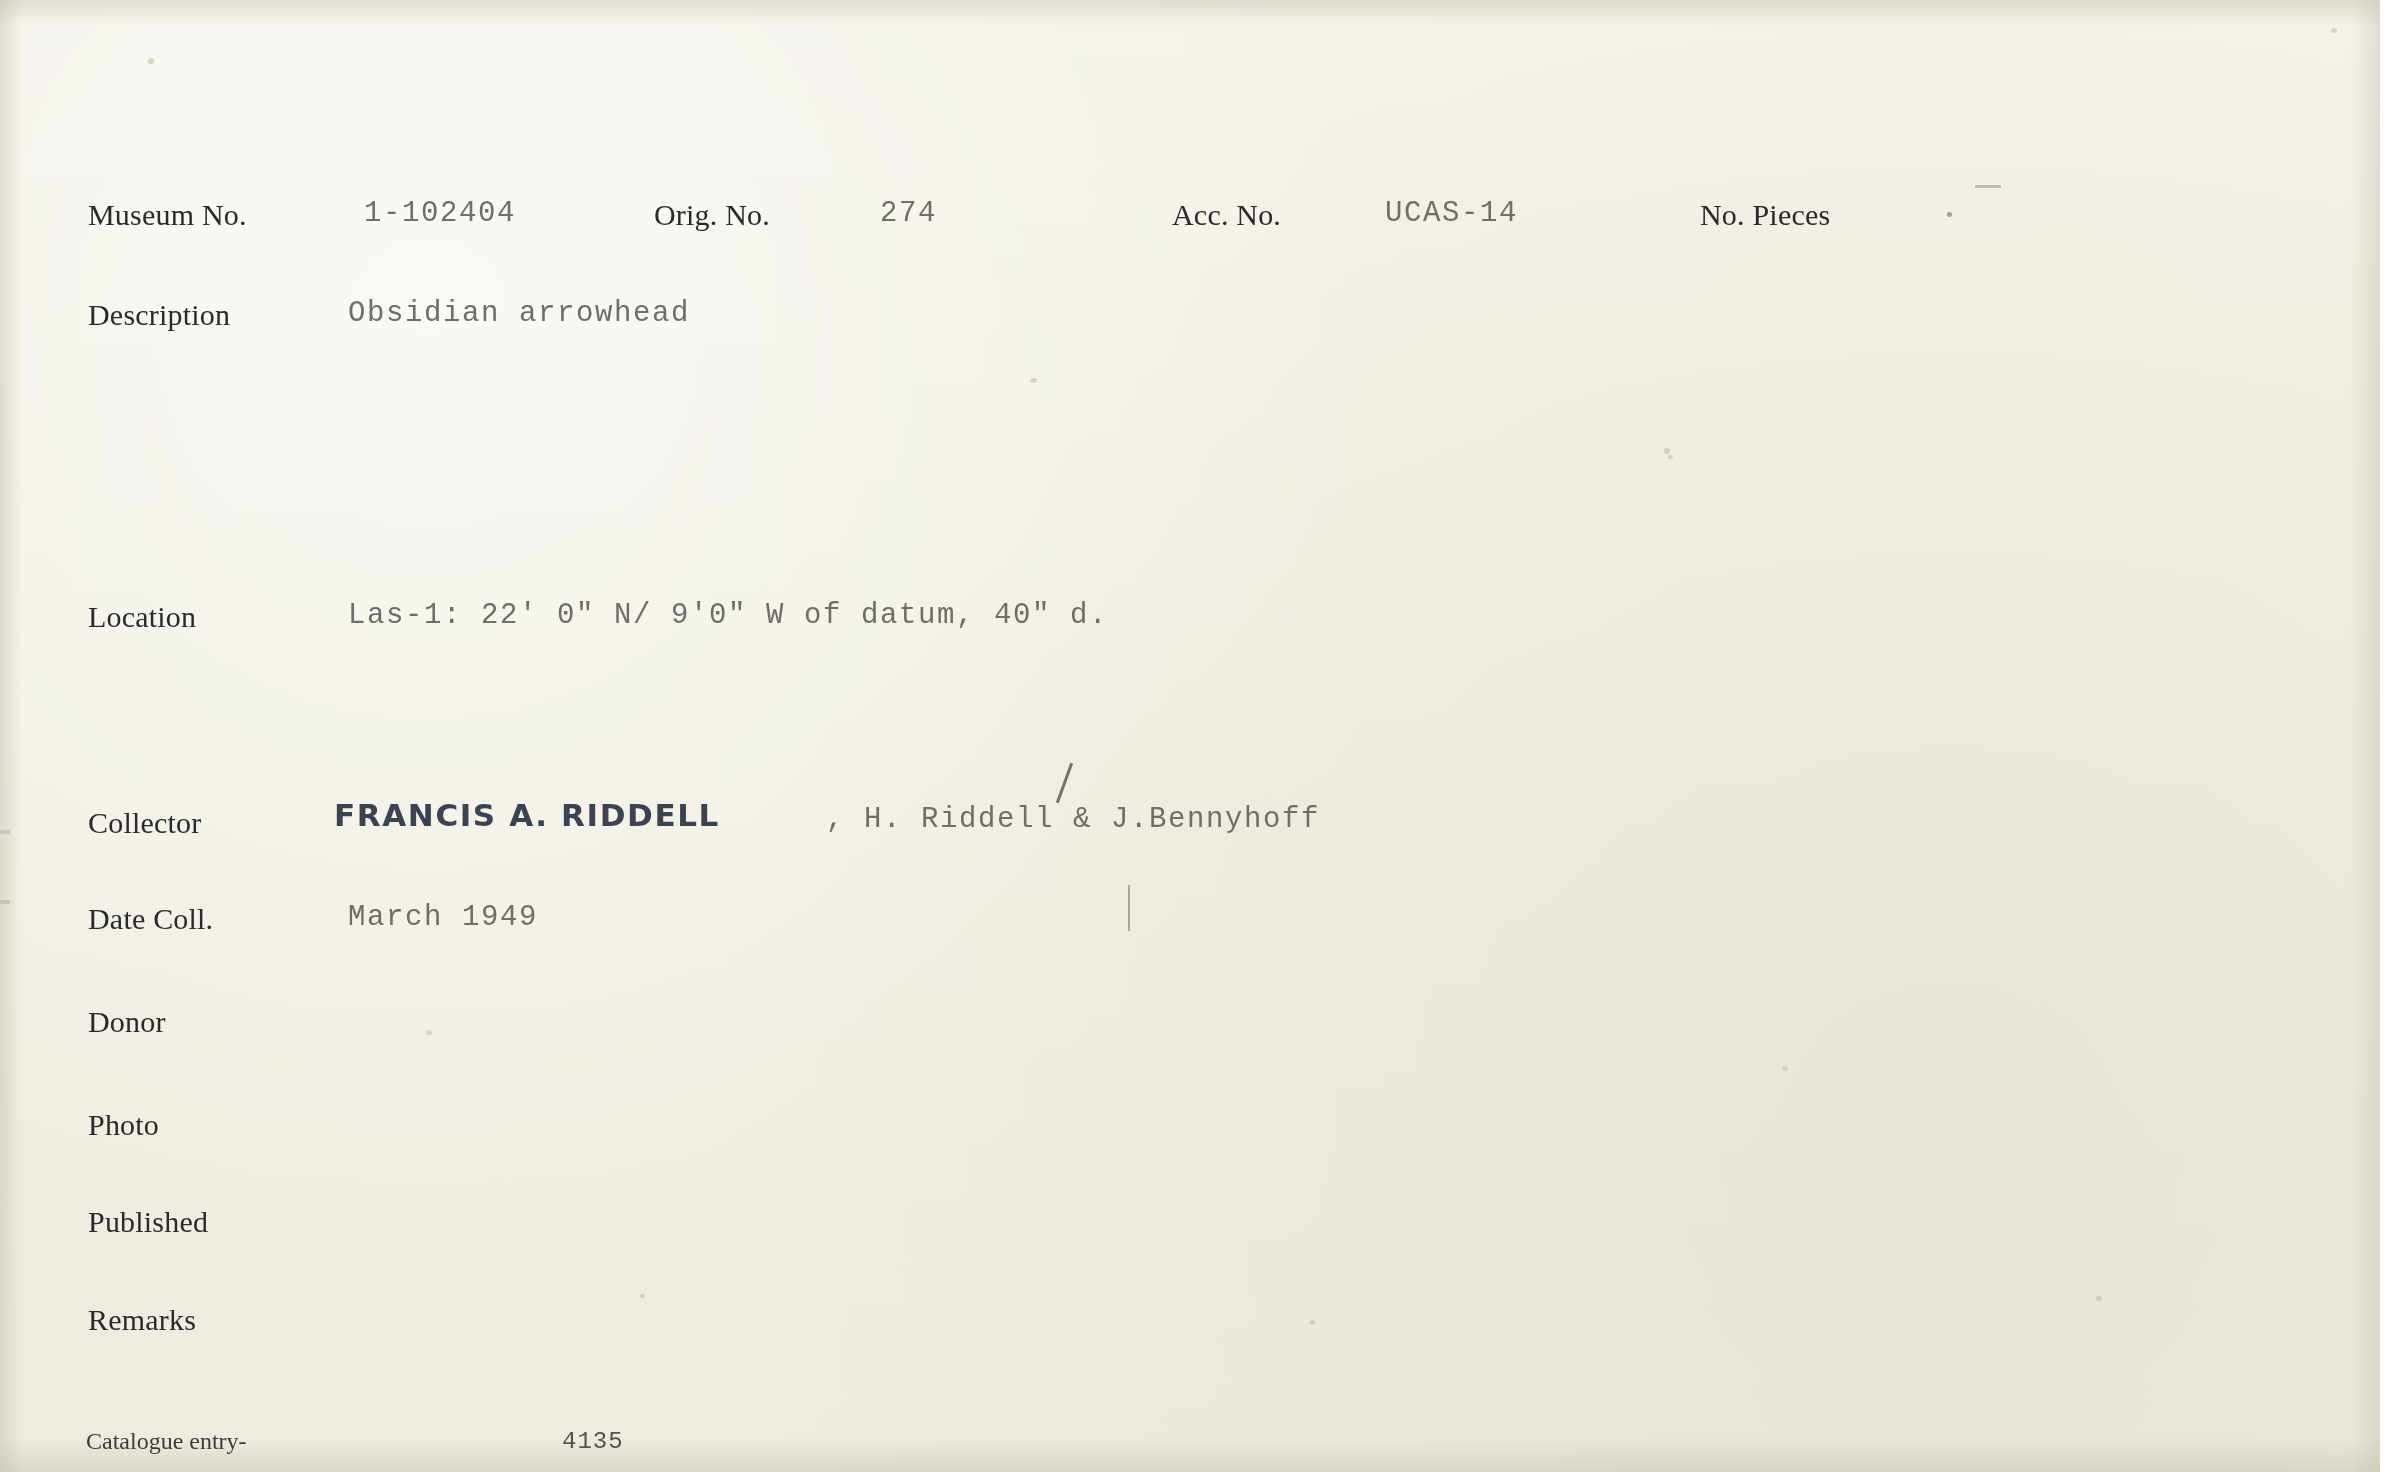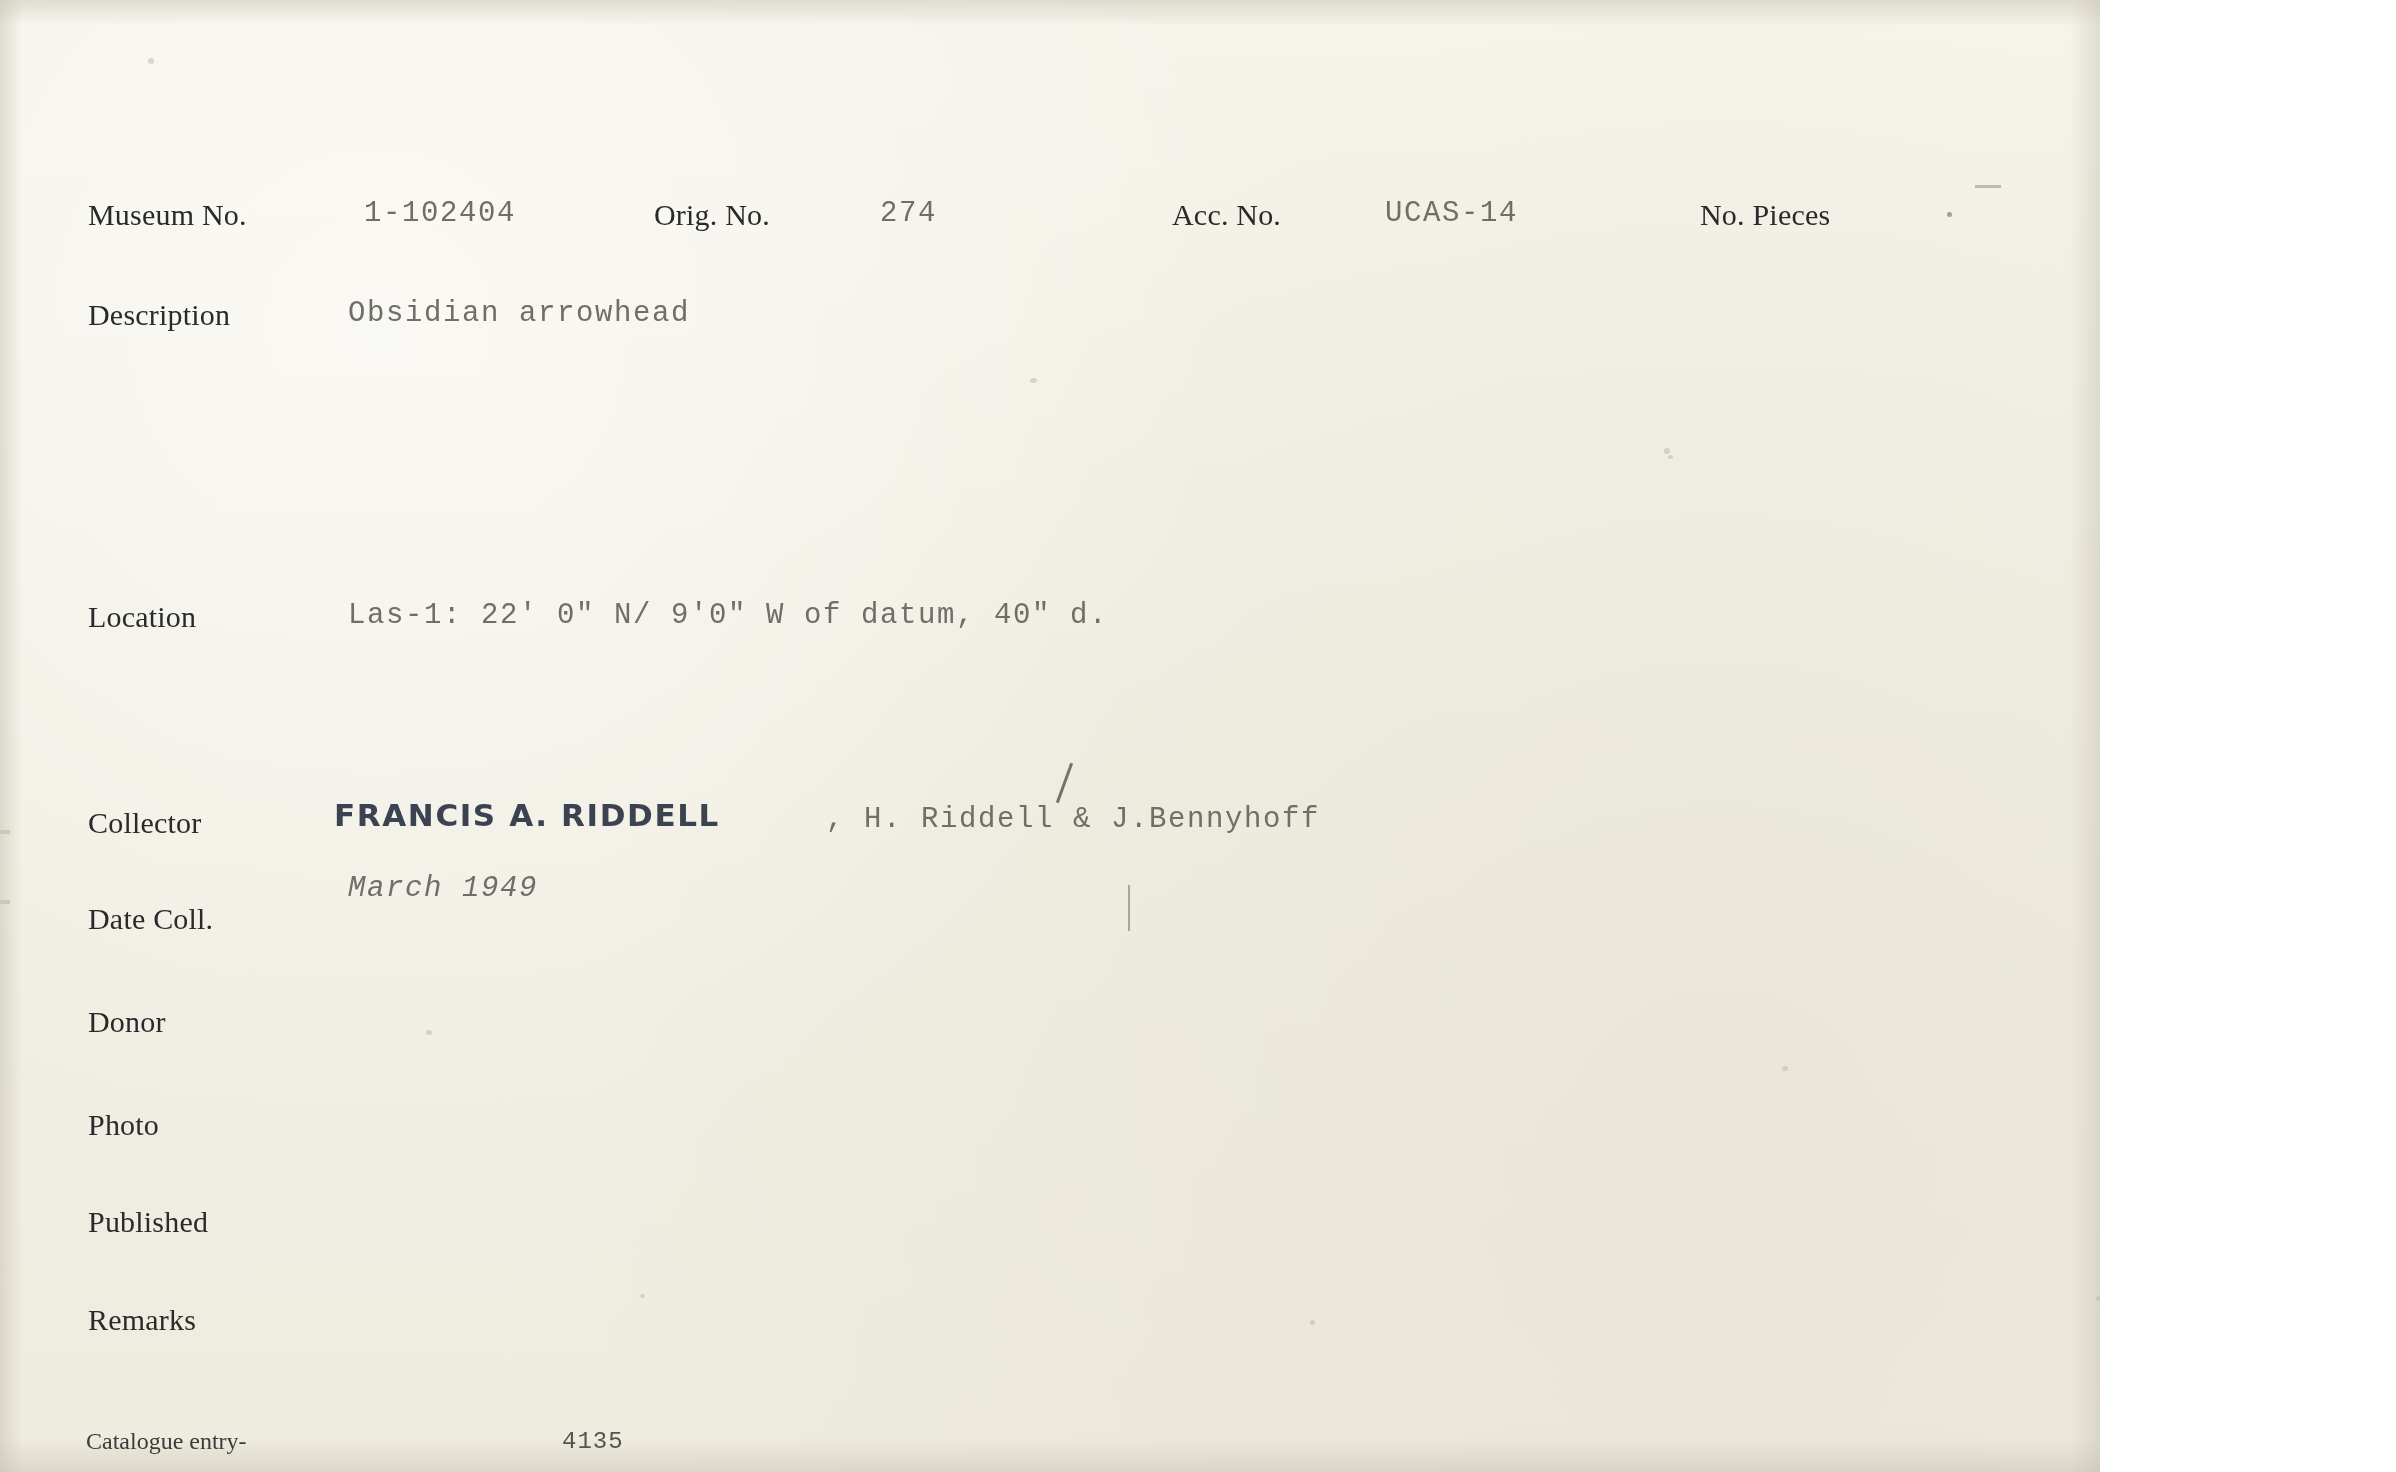--- a/index.html
+++ b/index.html
@@ -9,21 +9,21 @@
   }
   body {
     width: 2396px;
     height: 1472px;
     overflow: hidden;
     font-family: "Liberation Serif", serif;
   }
 
   #card {
     position: relative;
-    width: 2100px;
+    width: 2380px;
     height: 1472px;
     background: #f3f1e7;
     background-image:
       radial-gradient(circle at 18% 22%, rgba(255,255,255,0.55) 0%, rgba(255,255,255,0) 42%),
       radial-gradient(circle at 82% 78%, rgba(228,224,208,0.55) 0%, rgba(255,255,255,0) 55%),
       linear-gradient(180deg, #f5f3ea 0%, #f1efe4 45%, #eeebdf 100%);
     overflow: hidden;
   }
 
   
@@ -178,21 +178,21 @@
 
   <div class="label" style="left:88px;  top:600px;">Location</div>
   <div class="typed" style="left:348px; top:599px;">Las-1: 22' 0" N/ 9'0" W of datum, 40" d.</div>
 
   <div class="label" style="left:88px;  top:806px;">Collector</div>
   <div class="stamp" style="left:334px; top:797px;">FRANCIS A. RIDDELL</div>
   <div class="typed" style="left:826px; top:803px;">, H. Riddell &amp; J.Bennyhoff</div>
   <div class="pen-slash" style="left:1063px; top:762px;"></div>
 
   <div class="label" style="left:88px;  top:902px;">Date Coll.</div>
-  <div class="typed" style="left:348px; top:872px;font-style:italic;">March 1949</div>
+  <div class="typed" style="left:348px; top:901px;">March 1949</div>
   <div class="pen-tick" style="left:1128px; top:885px;"></div>
 
   <div class="label" style="left:88px;  top:1005px;">Donor</div>
 
   <div class="label" style="left:88px;  top:1108px;">Photo</div>
   <div class="typed" style="left:348px; top:1107px;"></div>
 
   <div class="label" style="left:88px;  top:1205px;">Published</div>
   <div class="typed" style="left:348px; top:1204px;"></div>
 

